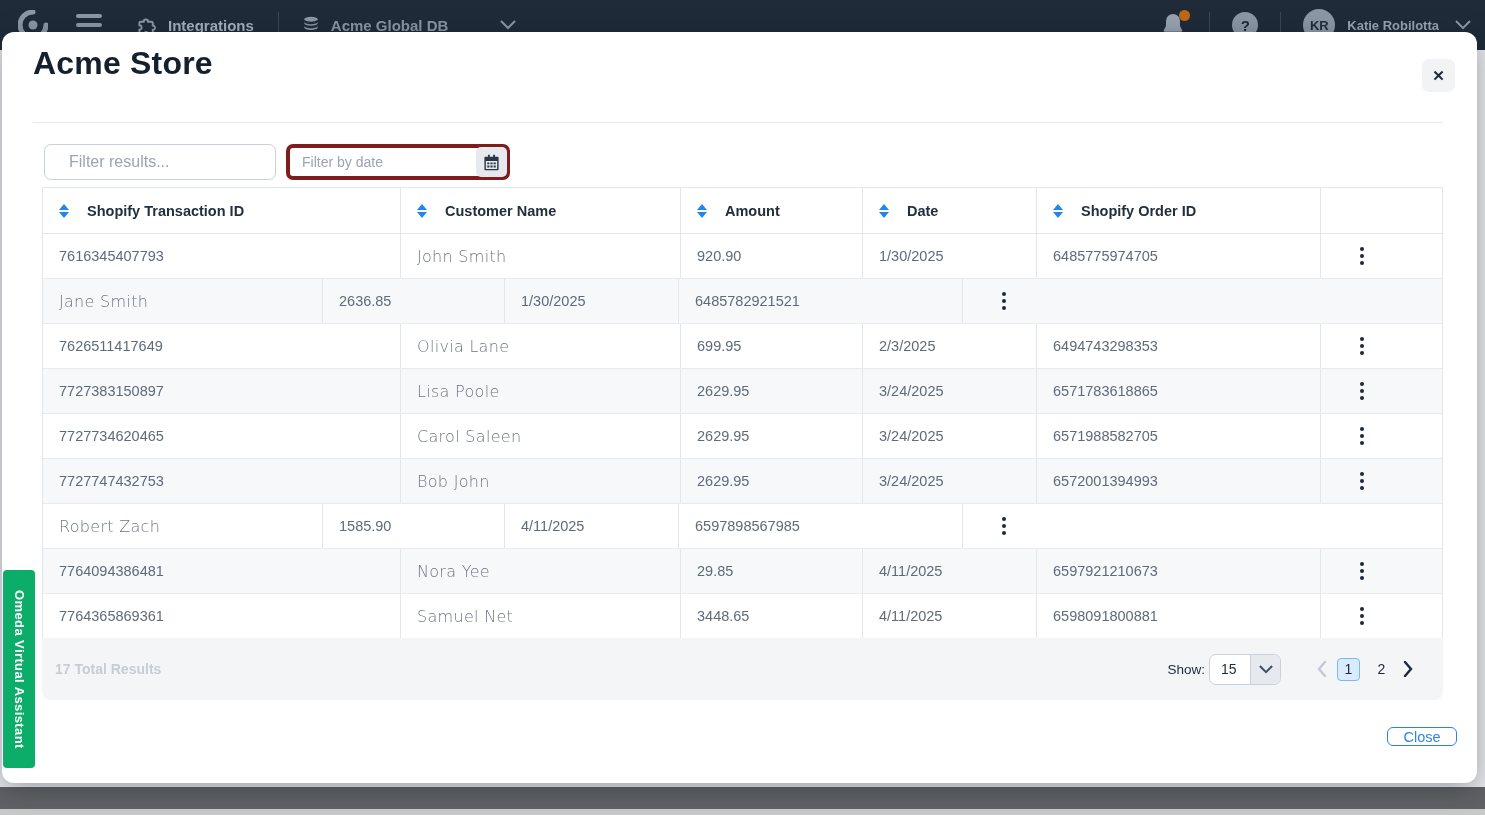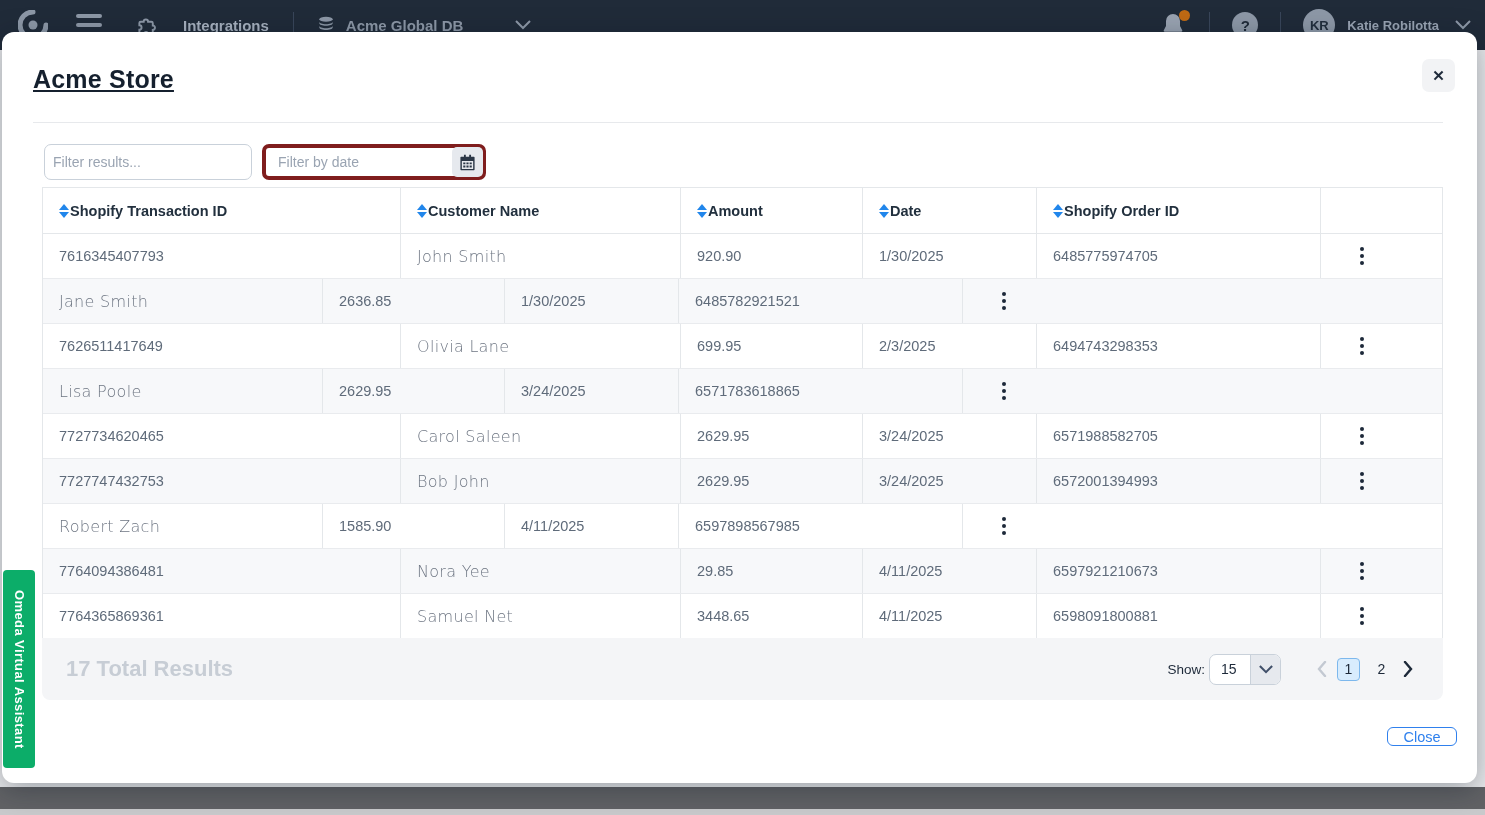--- a/index.html
+++ b/index.html
@@ -7,21 +7,21 @@
   body { font-family:"Liberation Sans", sans-serif; background:#e9eaec; position:relative; }
 
   
   .navbar { position:absolute; top:0; left:0; width:1485px; height:50px;
             background:#202b39; display:flex; align-items:center; z-index:1; }
   .nav-left { display:flex; align-items:center; }
   .nav-icon { color:#96a1b0; display:flex; align-items:center; justify-content:center; }
   .logo { margin-left:18px; width:30px; height:30px; }
   .hamburger { margin-left:28px; width:26px; height:22px; display:flex; flex-direction:column; justify-content:space-between; cursor:pointer; }
   .hamburger span { display:block; height:4px; background:#8d98a7; border-radius:2px; }
-  .nav-item { display:flex; align-items:center; gap:24px; margin-left:34px; cursor:pointer; }
+  .nav-item { display:flex; align-items:center; gap:9px; margin-left:34px; cursor:pointer; }
   .nav-item-label { color:#a7b1bf; font-size:15px; font-weight:bold; }
   .nav-divider { width:1px; height:26px; background:#39465a; margin-left:24px; }
   .db-select { display:flex; align-items:center; gap:10px; margin-left:22px; cursor:pointer; }
   .db-label { color:#8d98a7; font-size:15px; font-weight:bold; }
   .db-chevron { margin-left:42px; }
   .nav-right { margin-left:auto; display:flex; align-items:center; margin-right:14px; }
   .bell-wrap { position:relative; width:26px; height:26px; cursor:pointer; }
   .bell-dot { position:absolute; top:-2px; right:-3px; width:11px; height:11px; border-radius:50%; background:#c06a14; }
   .help-circle { width:26px; height:26px; border-radius:50%; background:#8d98a7; color:#202b39;
                  font-size:15px; font-weight:bold; display:flex; align-items:center; justify-content:center; cursor:pointer; }
@@ -30,62 +30,62 @@
   .user-name { color:#9aa5b4; font-size:13px; font-weight:bold; margin-left:12px; }
   .user-chevron { margin-left:16px; }
 
   
   .bottom-bar  { position:absolute; left:0; top:787px; width:1485px; height:22px; background:#616265; z-index:1; }
   .bottom-bar2 { position:absolute; left:0; top:809px; width:1485px; height:6px; background:#c9cacc; z-index:1; }
 
   
   .modal { position:absolute; left:2px; top:32px; width:1475px; height:751px; background:#ffffff;
            border-radius:12px; box-shadow:0 6px 28px rgba(10,20,35,.35); z-index:5; }
-  .modal-title { position:absolute; left:31px; top:33px; font-size:25px; font-weight:bold; color:#15202e; letter-spacing:.2px;text-decoration:underline; }
+  .modal-title { position:absolute; left:31px; top:13px; font-size:32px; font-weight:bold; color:#15202e; letter-spacing:.2px; }
   .modal-x { position:absolute; left:1420px; top:27px; width:33px; height:33px; background:#f2f3f5;
              border:none; border-radius:7px; color:#1d2939; font-size:15px; font-weight:bold; cursor:pointer;
              display:flex; align-items:center; justify-content:center; }
   .title-divider { position:absolute; left:31px; top:90px; width:1410px; height:1px; background:#e7e9ec; }
 
   .filters { position:absolute; left:42px; top:112px; display:flex; gap:10px; }
-  .filter-input { width:208px; height:36px; border:1px solid #c9d1da; border-radius:7px; padding:0 8px;
-                  font-size:14px; color:#394452; font-family:"Liberation Sans", sans-serif; outline:none; }
+  .filter-input { width:232px; height:36px; border:1px solid #c9d1da; border-radius:7px; padding:0 24px;
+                  font-size:16px; color:#394452; font-family:"Liberation Sans", sans-serif; outline:none; }
   .filter-input::placeholder { color:#9aa4b2; }
   .date-wrap { position:relative; }
   .date-input { width:224px; height:36px; border:4px solid #7f1d1d; border-radius:7px; padding:0 42px 0 12px;
                 font-size:14px; color:#394452; font-family:"Liberation Sans", sans-serif; outline:none; }
   .date-input::placeholder { color:#9aa4b2; }
   .cal-btn { position:absolute; right:3px; top:3px; width:31px; height:30px; background:#e6e9ee; border:none;
              border-radius:5px; display:flex; align-items:center; justify-content:center; cursor:pointer; color:#2a3646; }
 
   
   .table { position:absolute; left:40px; top:155px; width:1401px; border:1px solid #e4e7ea; border-bottom:none; }
   .thead { display:flex; height:46px; background:#ffffff; border-bottom:1px solid #e4e7ea; }
-  .th { display:flex; align-items:center; gap:1px; padding-left:16px; font-size:14.5px; font-weight:bold;
+  .th { display:flex; align-items:center; gap:18px; padding-left:16px; font-size:14.5px; font-weight:bold;
         color:#22303e; border-right:1px solid #e4e7ea; cursor:pointer; }
   .tr { display:flex; height:45px; background:#ffffff; border-bottom:1px solid #e9ebee; }
   .tr.alt { background:#f7f8fa; }
   .td { display:flex; align-items:center; padding-left:16px; font-size:14.5px; color:#5f6b7a;
         border-right:1px solid #e4e7ea; overflow:hidden; white-space:nowrap; }
   .td.name { font-size:16px; font-weight:300; color:#6e7683; letter-spacing:.3px;
              font-family:"DejaVu Sans", cursive, sans-serif; }
   .c0 { width:358px; } .c1 { width:280px;align-items:center; } .c2 { width:182px; } .c3 { width:174px; } .c4 { width:284px; }
   .c5 { flex:1; border-right:none; padding-left:28px; }
   .sort-icon { display:flex; flex-direction:column; gap:2px; }
   .sort-icon i { display:block; width:0; height:0; border-left:5px solid transparent; border-right:5px solid transparent; }
   .sort-icon .up { border-bottom:6px solid #2186eb; }
   .sort-icon .dn { border-top:6px solid #2186eb; }
   .kebab { width:26px; height:26px; display:flex; flex-direction:column; align-items:center; justify-content:center;
            gap:3px; cursor:pointer; background:none; border:none; }
   .kebab i { width:4px; height:4px; border-radius:50%; background:#1d2939; }
 
   
   .tfoot { position:absolute; left:40px; top:606px; width:1401px; height:62px; background:#f4f5f7;
            border-radius:0 0 8px 8px; display:flex; align-items:center; }
-  .total-results { margin-left:24px; font-size:22px; font-weight:bold; color:#c7cdd5; }
+  .total-results { margin-left:13px; font-size:14px; font-weight:bold; color:#c7cdd5; }
   .tfoot-right { margin-left:auto; display:flex; align-items:center; margin-right:30px; }
   .show-label { font-size:13.5px; color:#1d2939; margin-right:4px; }
   .page-size { width:72px; height:31px; background:#ffffff; border:1px solid #c9d1da; border-radius:7px;
                display:flex; align-items:center; cursor:pointer; overflow:hidden; }
   .page-size-value { flex:1; padding-left:11px; font-size:14px; color:#1d2939; }
   .page-size-chev { width:30px; height:100%; background:#e6e9ee; border-left:1px solid #c9d1da;
                     display:flex; align-items:center; justify-content:center; color:#41506a; }
   .pager { display:flex; align-items:center; gap:10px; margin-left:36px; }
   .pg-prev { color:#c3c9d2; background:none; border:none; display:flex; cursor:default; }
   .pg-next { color:#1d2939; background:none; border:none; display:flex; cursor:pointer; }
@@ -264,20 +264,21 @@
           <div class="td c4">6494743298353</div>
           <div class="td c5">
             <button class="kebab">
               <i></i>
               <i></i>
               <i></i>
             </button>
           </div>
         </div>
         <div class="tr alt">
+          <div class="td c0">7727383150897</div>
           <div class="td c1 name">Lisa Poole</div>
           <div class="td c2">2629.95</div>
           <div class="td c3">3/24/2025</div>
           <div class="td c4">6571783618865</div>
           <div class="td c5">
             <button class="kebab">
               <i></i>
               <i></i>
               <i></i>
             </button>

